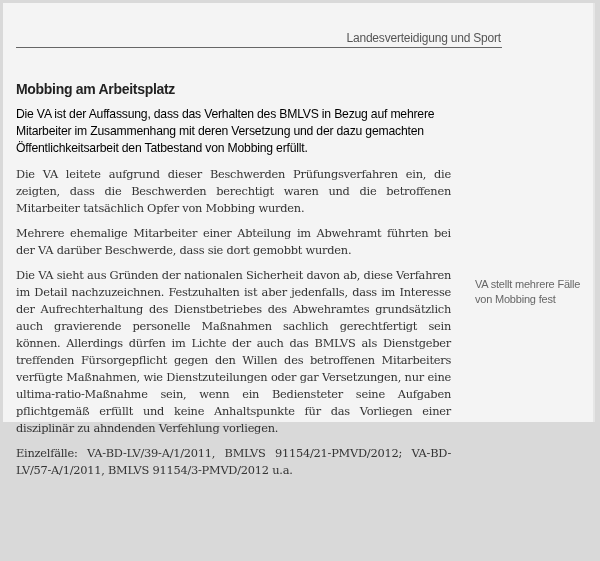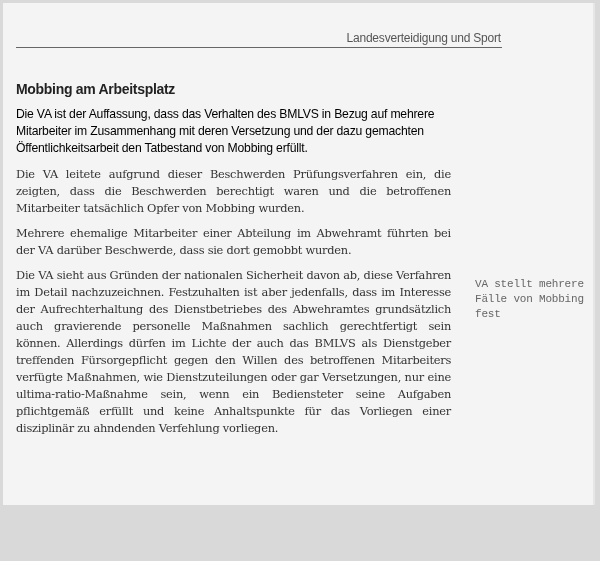--- a/index.html
+++ b/index.html
@@ -3,21 +3,21 @@
 <meta charset="utf-8">
 <style>
   html, body { margin: 0; padding: 0; }
   body {
     width: 600px; height: 561px; overflow: hidden;
     background: #d9d9d9;
     font-family: "DejaVu Serif", serif;
   }
   .page {
     position: absolute; left: 3px; top: 3px;
-    width: 592px; height: 502px;
+    width: 592px; height: 419px;
     background: #f4f4f4;
     border-right: 2px solid #e6e6e6;
     box-sizing: border-box;
   }
   .running-head {
     position: absolute; left: 13px; top: 28px; width: 485px;
     text-align: right;
     font-family: "Liberation Sans", sans-serif;
     font-size: 12px; color: #555;
     letter-spacing: -0.2px;
@@ -38,35 +38,36 @@
     font-size: 12.2px; line-height: 17px; color: #000000;
     margin: 0 0 9px 0; letter-spacing: -0.2px;
   }
   .para {
     font-family: "DejaVu Serif", serif;
     font-size: 11.4px; line-height: 17px; color: #333;
     margin: 0 0 8px 0; text-align: justify; letter-spacing: -0.25px;
   }
   .margin-note {
     position: absolute; left: 472px; top: 274px; width: 110px;
-    font-family: Liberation Mono, monospace;
+    font-family: Liberation Sans, sans-serif;
     font-size: 11px; line-height: 15px; color: #666;
     letter-spacing: -0.2px;
   }
 </style>
 </head>
 <body>
 
 <div class="page">
   <div class="running-head">Landesverteidigung und Sport</div>
   <div class="head-rule"></div>
 
   <div class="section-title">Mobbing am Arbeitsplatz</div>
 
   <div class="content">
     <p class="lead">Die VA ist der Auffassung, dass das Verhalten des BMLVS in Bezug auf mehrere Mitarbeiter im Zusammenhang mit deren Versetzung und der dazu gemachten Öffentlichkeitsarbeit den Tatbestand von Mobbing erfüllt.</p>
     <p class="para">Die VA leitete aufgrund dieser Beschwerden Prüfungsverfahren ein, die zeigten, dass die Beschwerden berechtigt waren und die betroffenen Mitarbeiter tatsächlich Opfer von Mobbing wurden.</p>
     <p class="para">Mehrere ehemalige Mitarbeiter einer Abteilung im Abwehramt führten bei der VA darüber Beschwerde, dass sie dort gemobbt wurden.</p>
     <p class="para">Die VA sieht aus Gründen der nationalen Sicherheit davon ab, diese Verfahren im Detail nachzuzeichnen. Festzuhalten ist aber jedenfalls, dass im Interesse der Aufrechterhaltung des Dienstbetriebes des Abwehramtes grundsätzlich auch gravierende personelle Maßnahmen sachlich gerechtfertigt sein können. Allerdings dürfen im Lichte der auch das BMLVS als Dienstgeber treffenden Fürsorgepflicht gegen den Willen des betroffenen Mitarbeiters verfügte Maßnahmen, wie Dienstzuteilungen oder gar Versetzungen, nur eine ultima-ratio-Maßnahme sein, wenn ein Bediensteter seine Aufgaben pflichtgemäß erfüllt und keine Anhaltspunkte für das Vorliegen einer disziplinär zu ahndenden Verfehlung vorliegen.</p>
+    <p class="para">Einzelfälle: VA-BD-LV/39-A/1/2011, BMLVS 91154/21-PMVD/2012; VA-BD-LV/57-A/1/2011, BMLVS 91154/3-PMVD/2012 u.a.</p>
   </div>
 
   <div class="margin-note">VA stellt mehrere Fälle von Mobbing fest</div>
 </div>
 
 </body></html>

